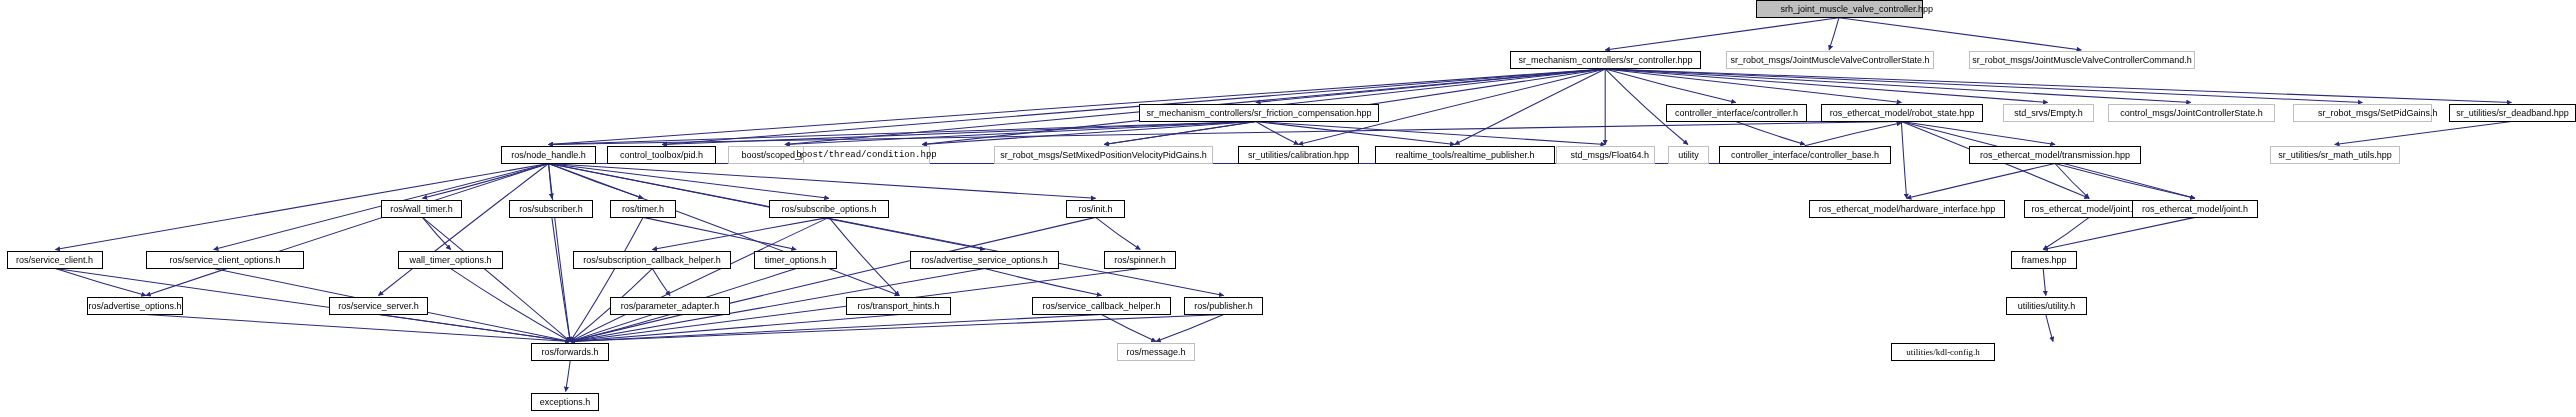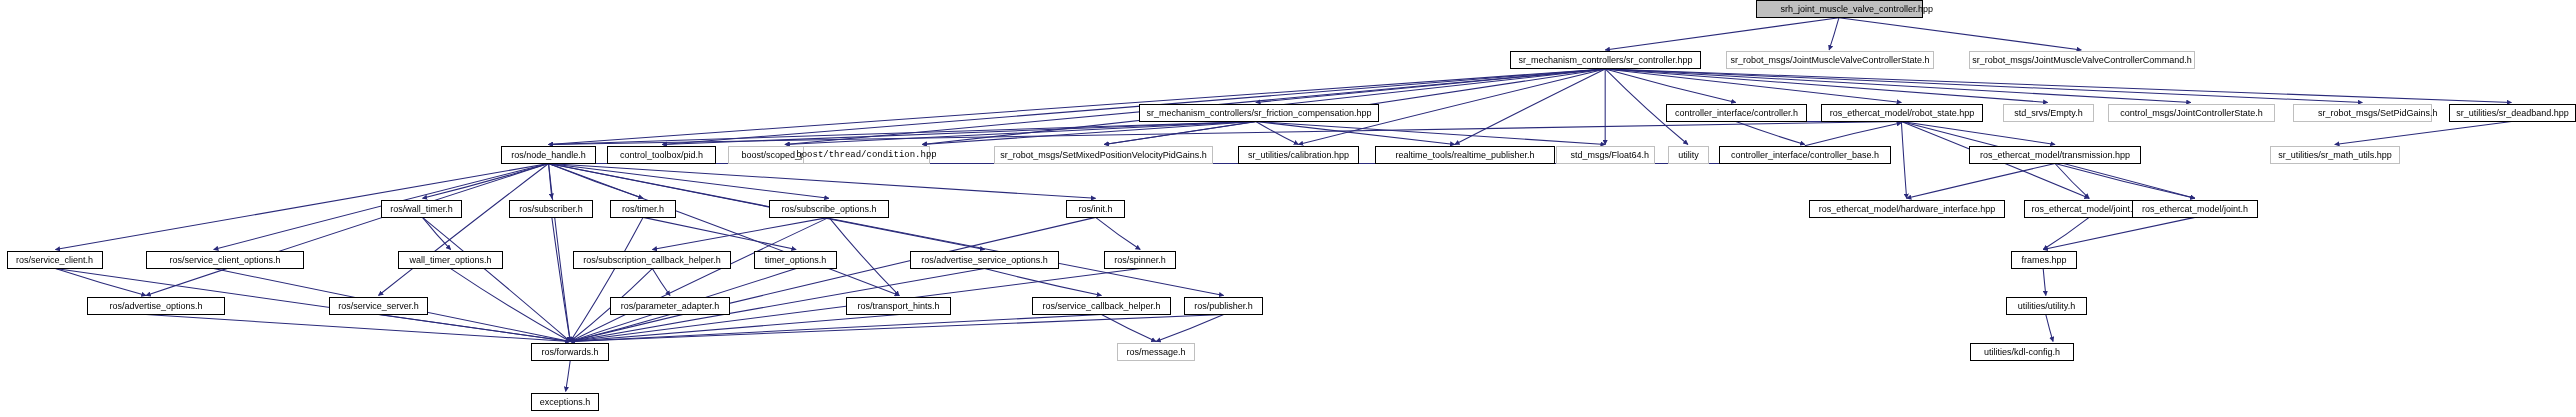--- a/index.html
+++ b/index.html
@@ -223,21 +223,21 @@
       </div>
       <div class="node thick" style="left: 910px; top: 251px; width: 149px;">
         <span>ros/advertise_service_options.h</span>
       </div>
       <div class="node thick" style="left: 1104px; top: 251px; width: 72px;">
         <span>ros/spinner.h</span>
       </div>
       <div class="node thick" style="left: 2011px; top: 251px; width: 66px;">
         <span>frames.hpp</span>
       </div>
-      <div class="node thick" style="left: 87px; top: 297px; width: 138px; align-items: center;">
+      <div class="node thick" style="left: 87px; top: 297px; width: 96px; align-items: center;">
         <span>ros/advertise_options.h</span>
       </div>
       <div class="node thick" style="left: 329px; top: 297px; width: 99px;">
         <span>ros/service_server.h</span>
       </div>
       <div class="node thick" style="left: 610px; top: 297px; width: 120px;">
         <span>ros/parameter_adapter.h</span>
       </div>
       <div class="node thick" style="left: 846px; top: 297px; width: 105px;">
         <span>ros/transport_hints.h</span>
@@ -250,21 +250,21 @@
       </div>
       <div class="node thick" style="left: 2006px; top: 297px; width: 81px;">
         <span>utilities/utility.h</span>
       </div>
       <div class="node thick" style="left: 531px; top: 343px; width: 78px;">
         <span>ros/forwards.h</span>
       </div>
       <div class="node" style="left: 1117px; top: 343px; width: 78px;">
         <span>ros/message.h</span>
       </div>
-      <div class="node thick" style="left: 1970px; top: 343px; width: 104px;">
+      <div class="node thick" style="left: 1891px; top: 343px; width: 104px; font-family: Liberation Serif, serif;">
         <span>utilities/kdl-config.h</span>
       </div>
       <div class="node thick" style="left: 531px; top: 393px; width: 68px;">
         <span>exceptions.h</span>
       </div>
     </div>
 </div>
 
 
 </body></html>

